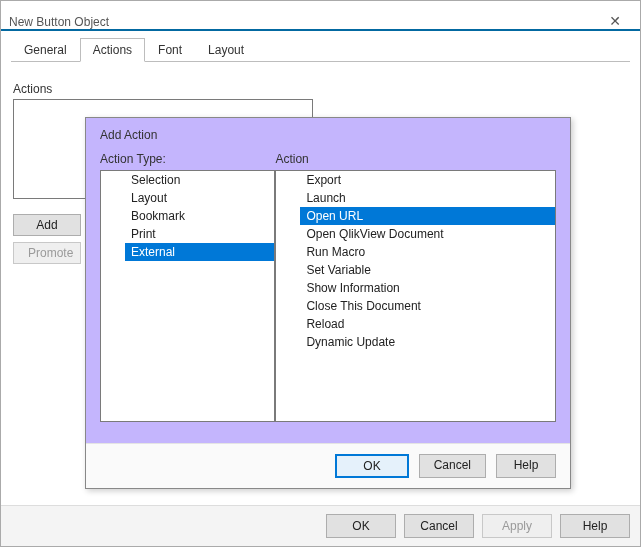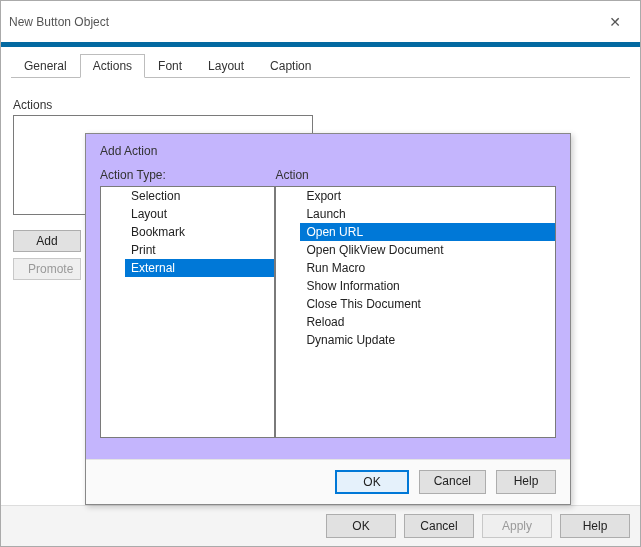--- a/index.html
+++ b/index.html
@@ -2,22 +2,22 @@
 <html><head>
 <meta charset="utf-8">
 <style>
   * { box-sizing: border-box; font-family: "Segoe UI", Tahoma, sans-serif; font-size: 12px; }
   body { margin: 0; background: #fff; }
   .window {
     width: 641px; height: 547px; border: 1px solid #aaa; background: #fff;
     position: relative; display: flex; flex-direction: column;
   }
   .titlebar {
-    height: 46px; display: flex; align-items: center; padding: 0 8px;
-    border-bottom: 5px solid #0369a1; color: #555; justify-content: space-between;
+    height: 30px; display: flex; align-items: flex-end; padding: 0 8px;
+    border-bottom: 2px solid #0369a1; color: #555; justify-content: space-between;
   }
   .titlebar .close { width: 34px; text-align: center; color: #555; font-size: 14px; }
   .dialog-body { flex: 1; padding: 6px 10px 0 10px; position: relative; }
   .tabs { display: flex; gap: 0; border-bottom: 1px solid #bdbdbd; margin-bottom: 14px;}
   .tab {
     padding: 4px 12px; border: 1px solid transparent; border-bottom: none;
     color: #333; cursor: default; position: relative; top: 1px;
   }
   .tab.active { background: #fff; border-color: #bdbdbd; border-bottom: 1px solid #fff; }
   .actions-group { padding: 6px 2px; }
@@ -68,21 +68,20 @@
     <span>New Button Object</span>
     <span class="close">✕</span>
   </div>
 
   <div class="dialog-body">
     <div class="tabs" id="tabs">
         <div class="tab">General</div>
         <div class="tab active">Actions</div>
         <div class="tab">Font</div>
         <div class="tab">Layout</div>
-        <div class="tab">Caption</div>
       </div>
 
     <div class="actions-group">
       <div class="actions-label">Actions</div>
       <div class="actions-listbox"></div>
       <div class="left-btns">
         <div class="btn">Add</div>
         <div class="btn disabled">Promote</div>
       </div>
     </div>
@@ -102,20 +101,21 @@
               </div>
           </div>
           <div class="col col-wide">
             <div class="col-label">Action</div>
             <div class="listbox" id="action-list">
                 <div class="list-item">Export</div>
                 <div class="list-item">Launch</div>
                 <div class="list-item selected">Open URL</div>
                 <div class="list-item">Open QlikView Document</div>
                 <div class="list-item">Run Macro</div>
+                <div class="list-item">Set Variable</div>
                 <div class="list-item">Show Information</div>
                 <div class="list-item">Close This Document</div>
                 <div class="list-item">Reload</div>
                 <div class="list-item">Dynamic Update</div>
               </div>
           </div>
         </div>
       </div>
       <div class="modal-footer">
         <div class="btn primary">OK</div>

